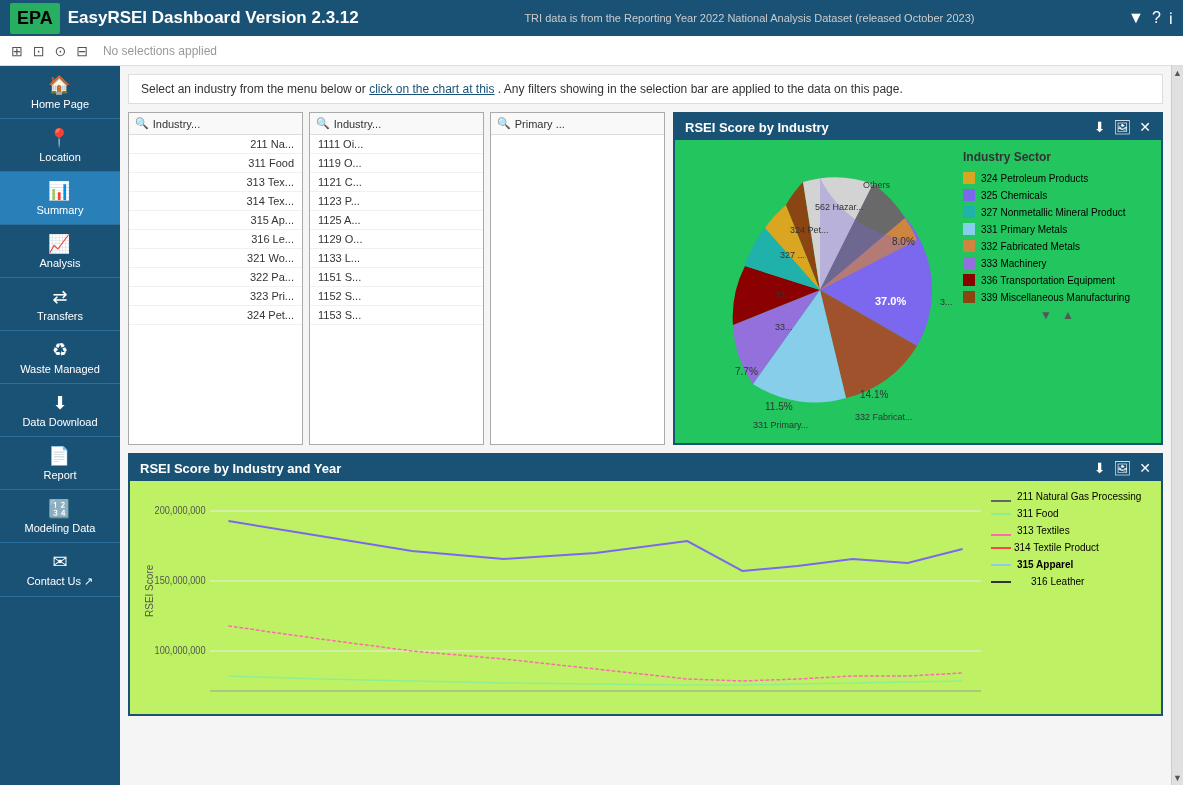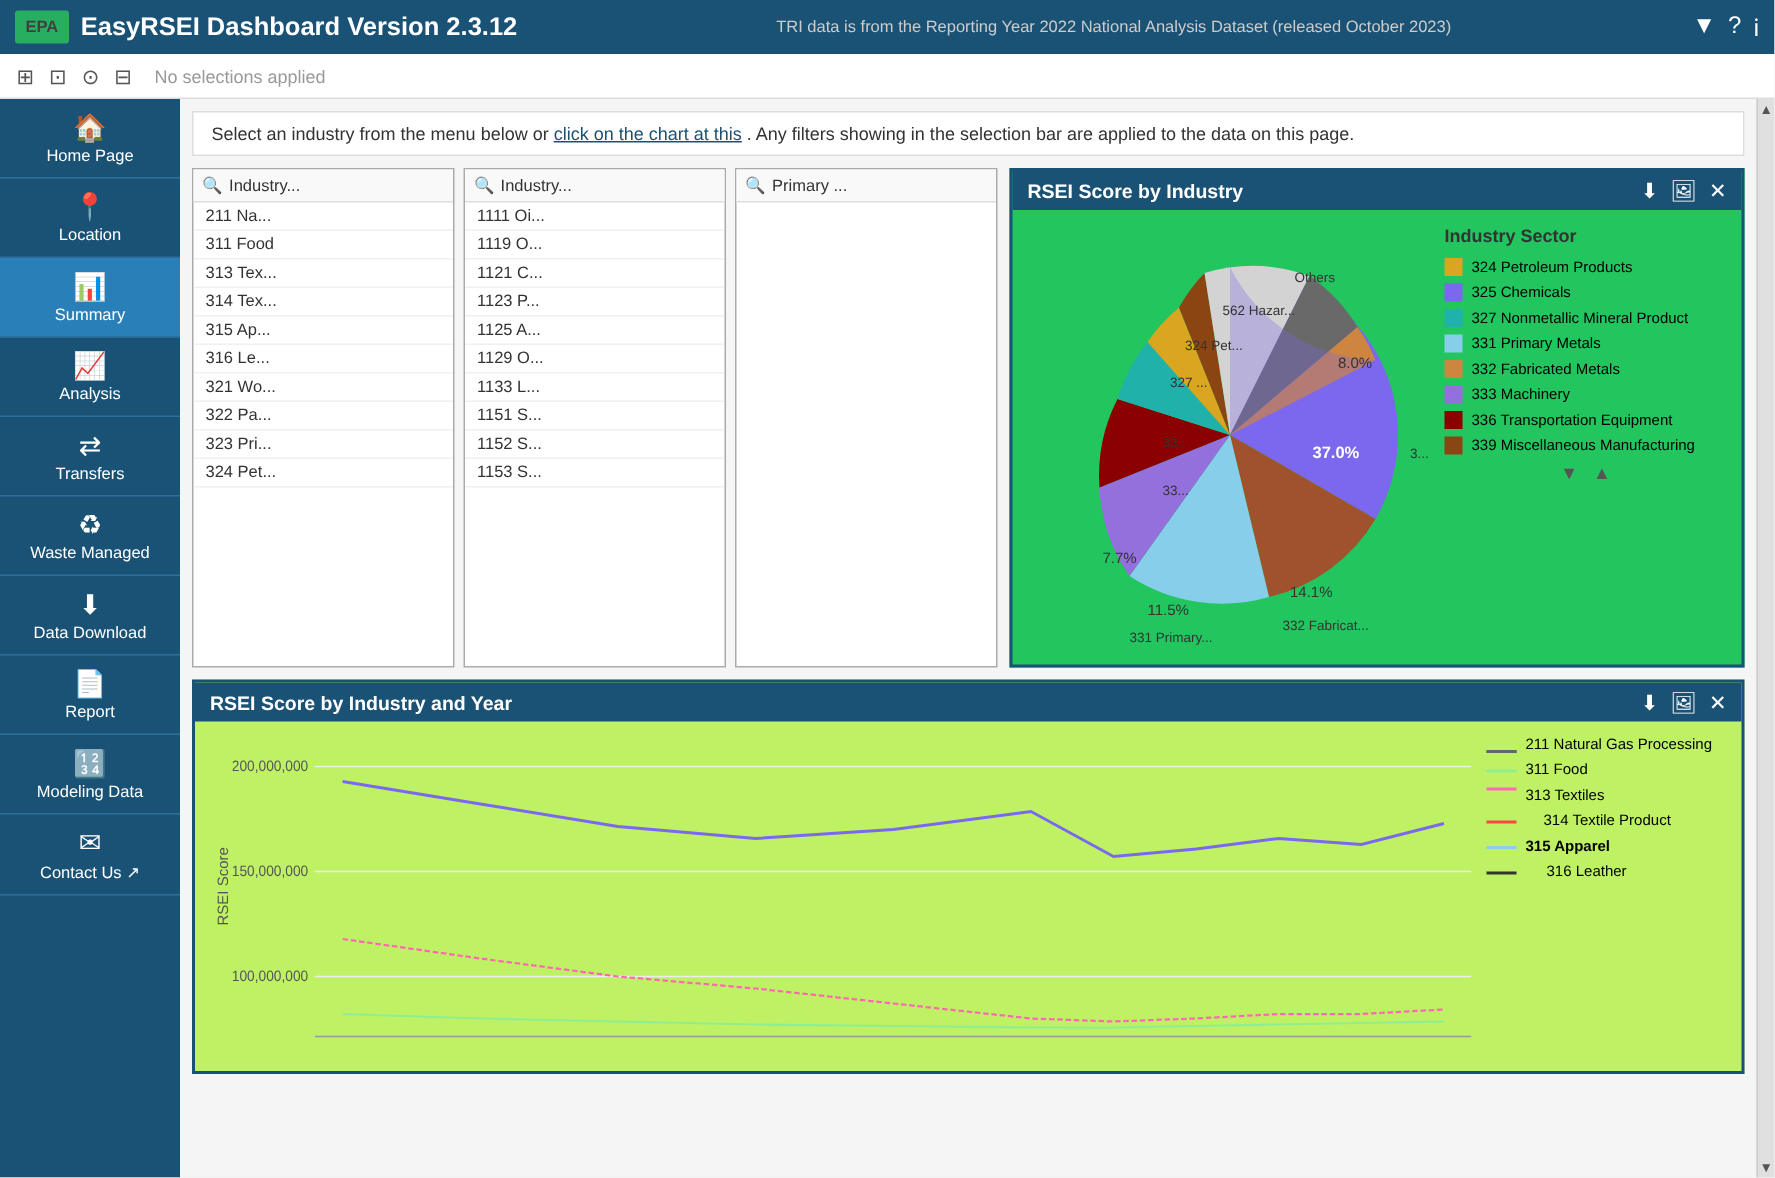--- a/index.html
+++ b/index.html
@@ -7,21 +7,21 @@
 
     
     ::-webkit-scrollbar { width: 8px; }
     ::-webkit-scrollbar-track { background: #f0f0f0; }
     ::-webkit-scrollbar-thumb { background: #999; border-radius: 4px; }
   </style>
 </head>
 <body>
 
 <div style="background:#1a5276;color:white;display:flex;align-items:center;padding:0 10px;height:36px;">
-  <span style="background:#27ae60;color:#404040;font-weight:bold;font-size:11px;padding:5px 7px;margin-right:8px;border-radius:2px;">EPA</span>
+  <span style="background:#27ae60;color:#000000;font-weight:bold;font-size:18px;padding:5px 7px;margin-right:8px;border-radius:2px;">EPA</span>
   <span style="color:white;font-size:17px;font-weight:bold;margin-right:20px;">EasyRSEI Dashboard Version 2.3.12</span>
   <span style="font-size:11px;color:#ccc;flex:1;text-align:center;">TRI data is from the Reporting Year 2022 National Analysis Dataset (released October 2023)</span>
   <span style="color:white;font-size:16px;margin-left:8px;cursor:pointer;">▼</span>
   <span style="color:white;font-size:16px;margin-left:8px;cursor:pointer;">?</span>
   <span style="color:white;font-size:16px;margin-left:8px;cursor:pointer;">ℹ</span>
 </div>
 
 <div style="background:white;border-bottom:1px solid #ddd;display:flex;align-items:center;padding:4px 8px;height:30px;gap:4px;">
   <span style="cursor:pointer;font-size:14px;color:#555;padding:1px 3px;">⊞</span>
   <span style="cursor:pointer;font-size:14px;color:#555;padding:1px 3px;">⊡</span>
@@ -85,21 +85,21 @@
 
     <div style="display:flex;gap:8px;margin-bottom:8px;">
 
       <div style="flex:1;display:flex;gap:6px;">
 
         <div style="flex:1;background:white;border:1px solid #aaa;">
           <div style="display:flex;align-items:center;padding:4px 6px;border-bottom:1px solid #ddd;background:#f9f9f9;">
             <span style="font-size:11px;margin-right:4px;color:#555;">🔍</span>
             <span style="font-size:11px;color:#333;">Industry...</span>
           </div>
-          <div style="height:270px;overflow-y:auto;">
+          <div style="height:270px;overflow-y:auto;text-align:right;">
             <div style="padding:3px 8px;font-size:11px;color:#333;cursor:pointer;border-bottom:1px solid #f0f0f0;white-space:nowrap;overflow:hidden;text-overflow:ellipsis;">211 Na...</div>
             <div style="padding:3px 8px;font-size:11px;color:#333;cursor:pointer;border-bottom:1px solid #f0f0f0;white-space:nowrap;overflow:hidden;text-overflow:ellipsis;">311 Food</div>
             <div style="padding:3px 8px;font-size:11px;color:#333;cursor:pointer;border-bottom:1px solid #f0f0f0;white-space:nowrap;overflow:hidden;text-overflow:ellipsis;">313 Tex...</div>
             <div style="padding:3px 8px;font-size:11px;color:#333;cursor:pointer;border-bottom:1px solid #f0f0f0;white-space:nowrap;overflow:hidden;text-overflow:ellipsis;">314 Tex...</div>
             <div style="padding:3px 8px;font-size:11px;color:#333;cursor:pointer;border-bottom:1px solid #f0f0f0;white-space:nowrap;overflow:hidden;text-overflow:ellipsis;">315 Ap...</div>
             <div style="padding:3px 8px;font-size:11px;color:#333;cursor:pointer;border-bottom:1px solid #f0f0f0;white-space:nowrap;overflow:hidden;text-overflow:ellipsis;">316 Le...</div>
             <div style="padding:3px 8px;font-size:11px;color:#333;cursor:pointer;border-bottom:1px solid #f0f0f0;white-space:nowrap;overflow:hidden;text-overflow:ellipsis;">321 Wo...</div>
             <div style="padding:3px 8px;font-size:11px;color:#333;cursor:pointer;border-bottom:1px solid #f0f0f0;white-space:nowrap;overflow:hidden;text-overflow:ellipsis;">322 Pa...</div>
             <div style="padding:3px 8px;font-size:11px;color:#333;cursor:pointer;border-bottom:1px solid #f0f0f0;white-space:nowrap;overflow:hidden;text-overflow:ellipsis;">323 Pri...</div>
             <div style="padding:3px 8px;font-size:11px;color:#333;cursor:pointer;border-bottom:1px solid #f0f0f0;white-space:nowrap;overflow:hidden;text-overflow:ellipsis;">324 Pet...</div>
@@ -268,25 +268,25 @@
 
         <div style="width:170px;padding-left:10px;font-size:10px;flex-shrink:0;">
           <div style="display:flex;align-items:flex-end;gap:6px;margin-bottom:6px;cursor:pointer;">
             <div style="width:20px;height:2px;background:#666;border-top:2px dashed #666;"></div>
             <span>211 Natural Gas Processing</span>
           </div>
           <div style="display:flex;align-items:center;gap:6px;margin-bottom:6px;cursor:pointer;">
             <div style="width:20px;height:2px;background:#90EE90;"></div>
             <span>311 Food</span>
           </div>
-          <div style="display:flex;align-items:flex-start;gap:6px;margin-bottom:6px;cursor:pointer;">
+          <div style="display:flex;align-items:flex-end;gap:6px;margin-bottom:6px;cursor:pointer;">
             <div style="width:20px;height:2px;background:#FF69B4;"></div>
             <span>313 Textiles</span>
           </div>
-          <div style="display:flex;align-items:center;gap:18px;margin-bottom:6px;cursor:pointer;">
+          <div style="display:flex;align-items:center;gap:3px;margin-bottom:6px;cursor:pointer;">
             <div style="width:20px;height:2px;background:#FF4444;"></div>
             <span>314 Textile Product</span>
           </div>
           <div style="display:flex;align-items:center;gap:6px;margin-bottom:6px;cursor:pointer;font-weight:bold;">
             <div style="width:20px;height:2px;background:#87CEEB;"></div>
             <span>315 Apparel</span>
           </div>
           <div style="display:flex;align-items:center;gap:20px;margin-bottom:6px;cursor:pointer;">
             <div style="width:20px;height:2px;background:#333;"></div>
             <span>316 Leather</span>

